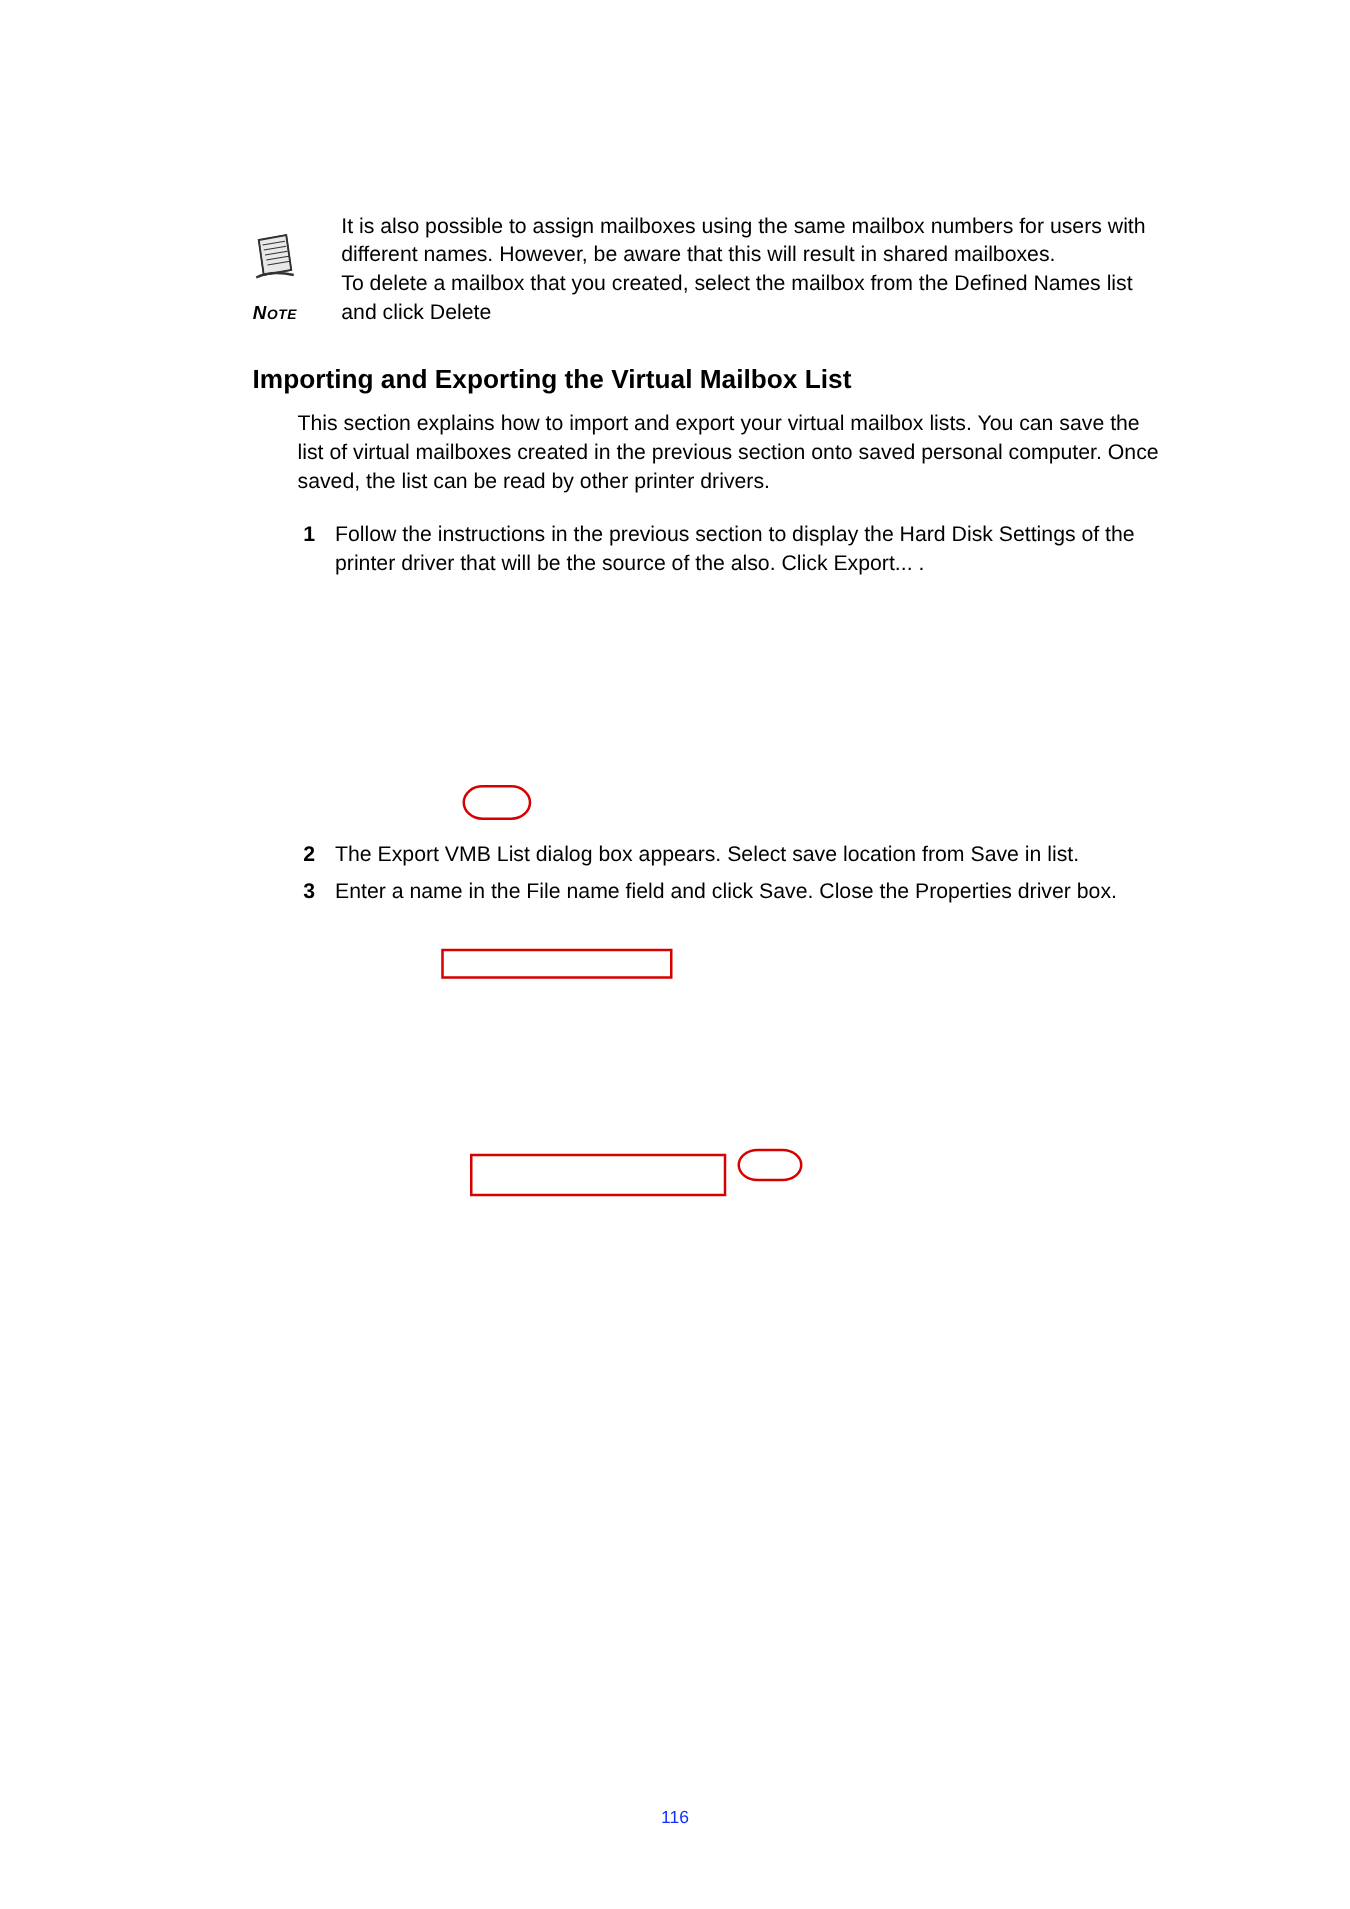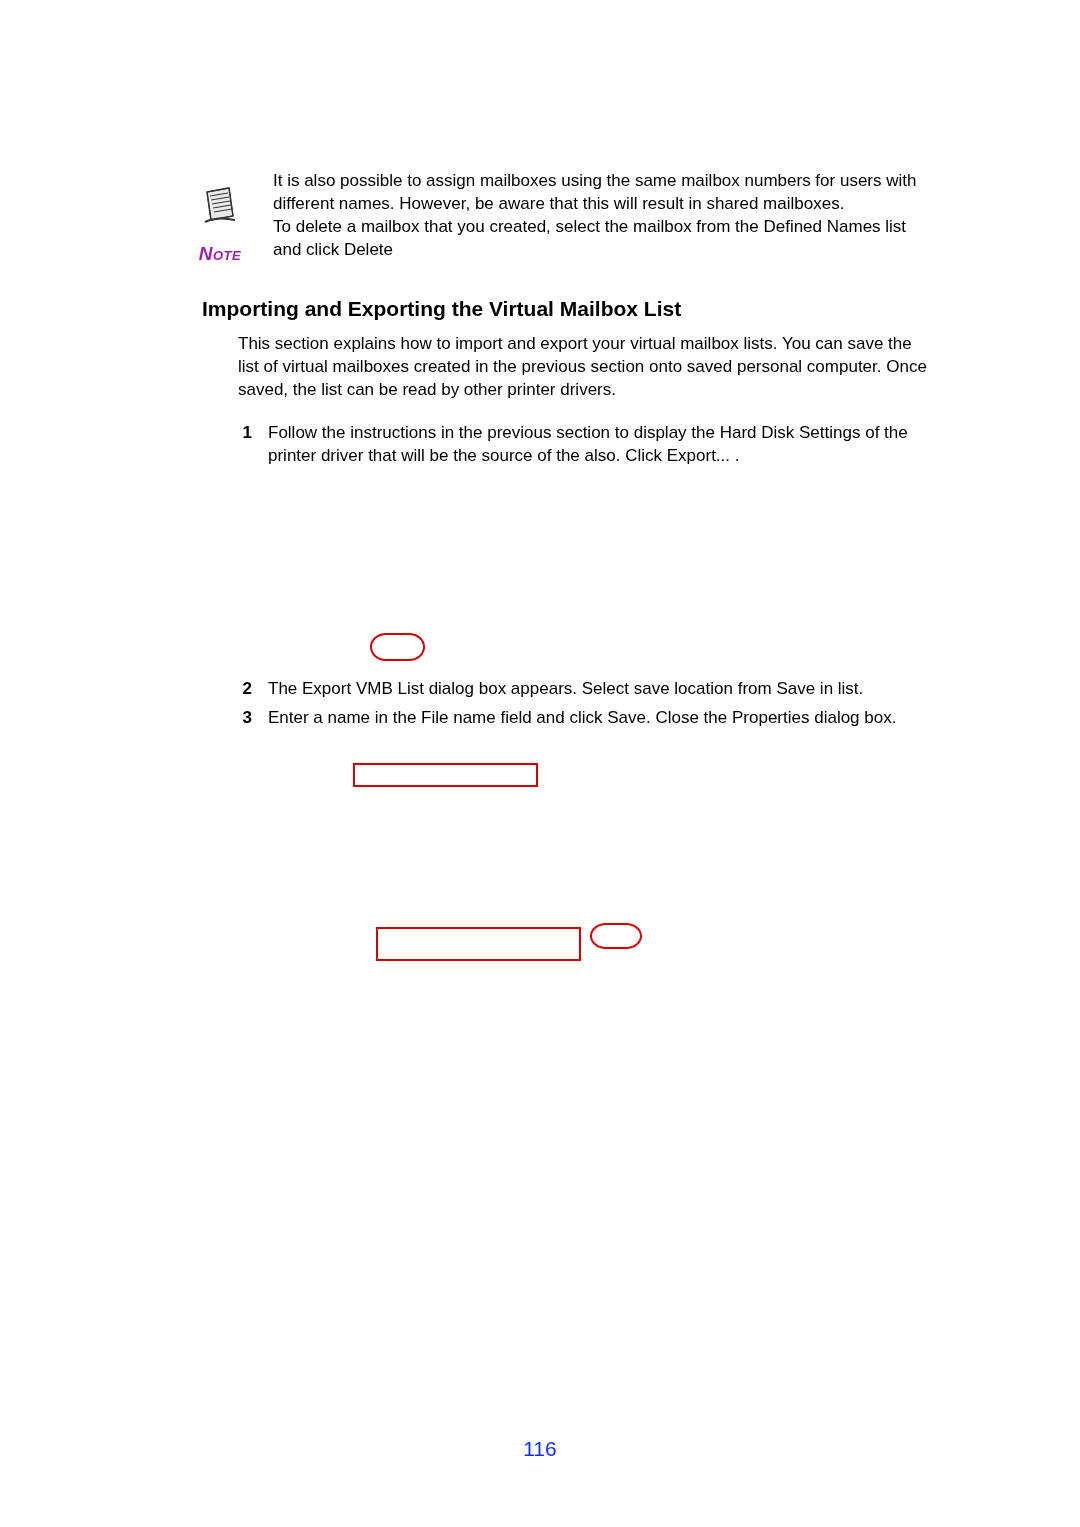--- a/index.html
+++ b/index.html
@@ -27,23 +27,23 @@
     margin-bottom: 28px;
   }
   .note-icon-col {
     flex: 0 0 50px;
     display: flex;
     flex-direction: column;
     align-items: center;
     padding-top: 16px;
   }
   .note-label {
-    color: #a21caf;
+    color: #000000;
     font-variant: small-caps;
-    font-size: 19px;
+    font-size: 15px;
     font-style: italic;
     font-weight: 600;
     margin-top: 6px;
     letter-spacing: 0.5px;
   }
   .note-text {
     flex: 1;
   }
   .ui-label { font-weight: 400; }
   .bold-ui { font-weight: 400; }
@@ -118,21 +118,21 @@
     border: 2px solid #d60000;
     border-radius: 16px / 13px;
   }
   .page-num {
     position: absolute;
     left: 0;
     right: 0;
     bottom: 64px;
     text-align: center;
     color: #1030ff;
-    font-size: 21px;
+    font-size: 14px;
     margin-top: 45px;
   }
 </style>
 </head>
 <body>
 
 <div class="page">
 
   <div class="note-row">
     <div class="note-icon-col">
@@ -175,21 +175,21 @@
   <div class="step-row">
     <div class="step-num">2</div>
     <div class="step-text">
       <span>The </span><span class="ui-label">Export VMB List</span><span> dialog box appears. Select save location from </span><span class="ui-label">Save in</span><span> list.</span>
     </div>
   </div>
 
   <div class="step-row">
     <div class="step-num">3</div>
     <div class="step-text">
-      <span>Enter a name in the </span><span class="ui-label">File name</span><span> field and click </span><span class="ui-label">Save</span><span>. Close the </span><span class="ui-label">Properties</span><span> dialog box.</span>
+      <span>Enter a name in the </span><span class="ui-label">File name</span><span> field and click </span><span class="ui-label">Save</span><span>. Close the </span><span class="ui-label">Properties</span><span> driver box.</span>
     </div>
   </div>
 
   <div class="fig-region-2">
     <div class="rect-1"></div>
     <div class="rect-2"></div>
     <div class="oval-2"></div>
   </div>
 
   <div class="page-num">116</div>

